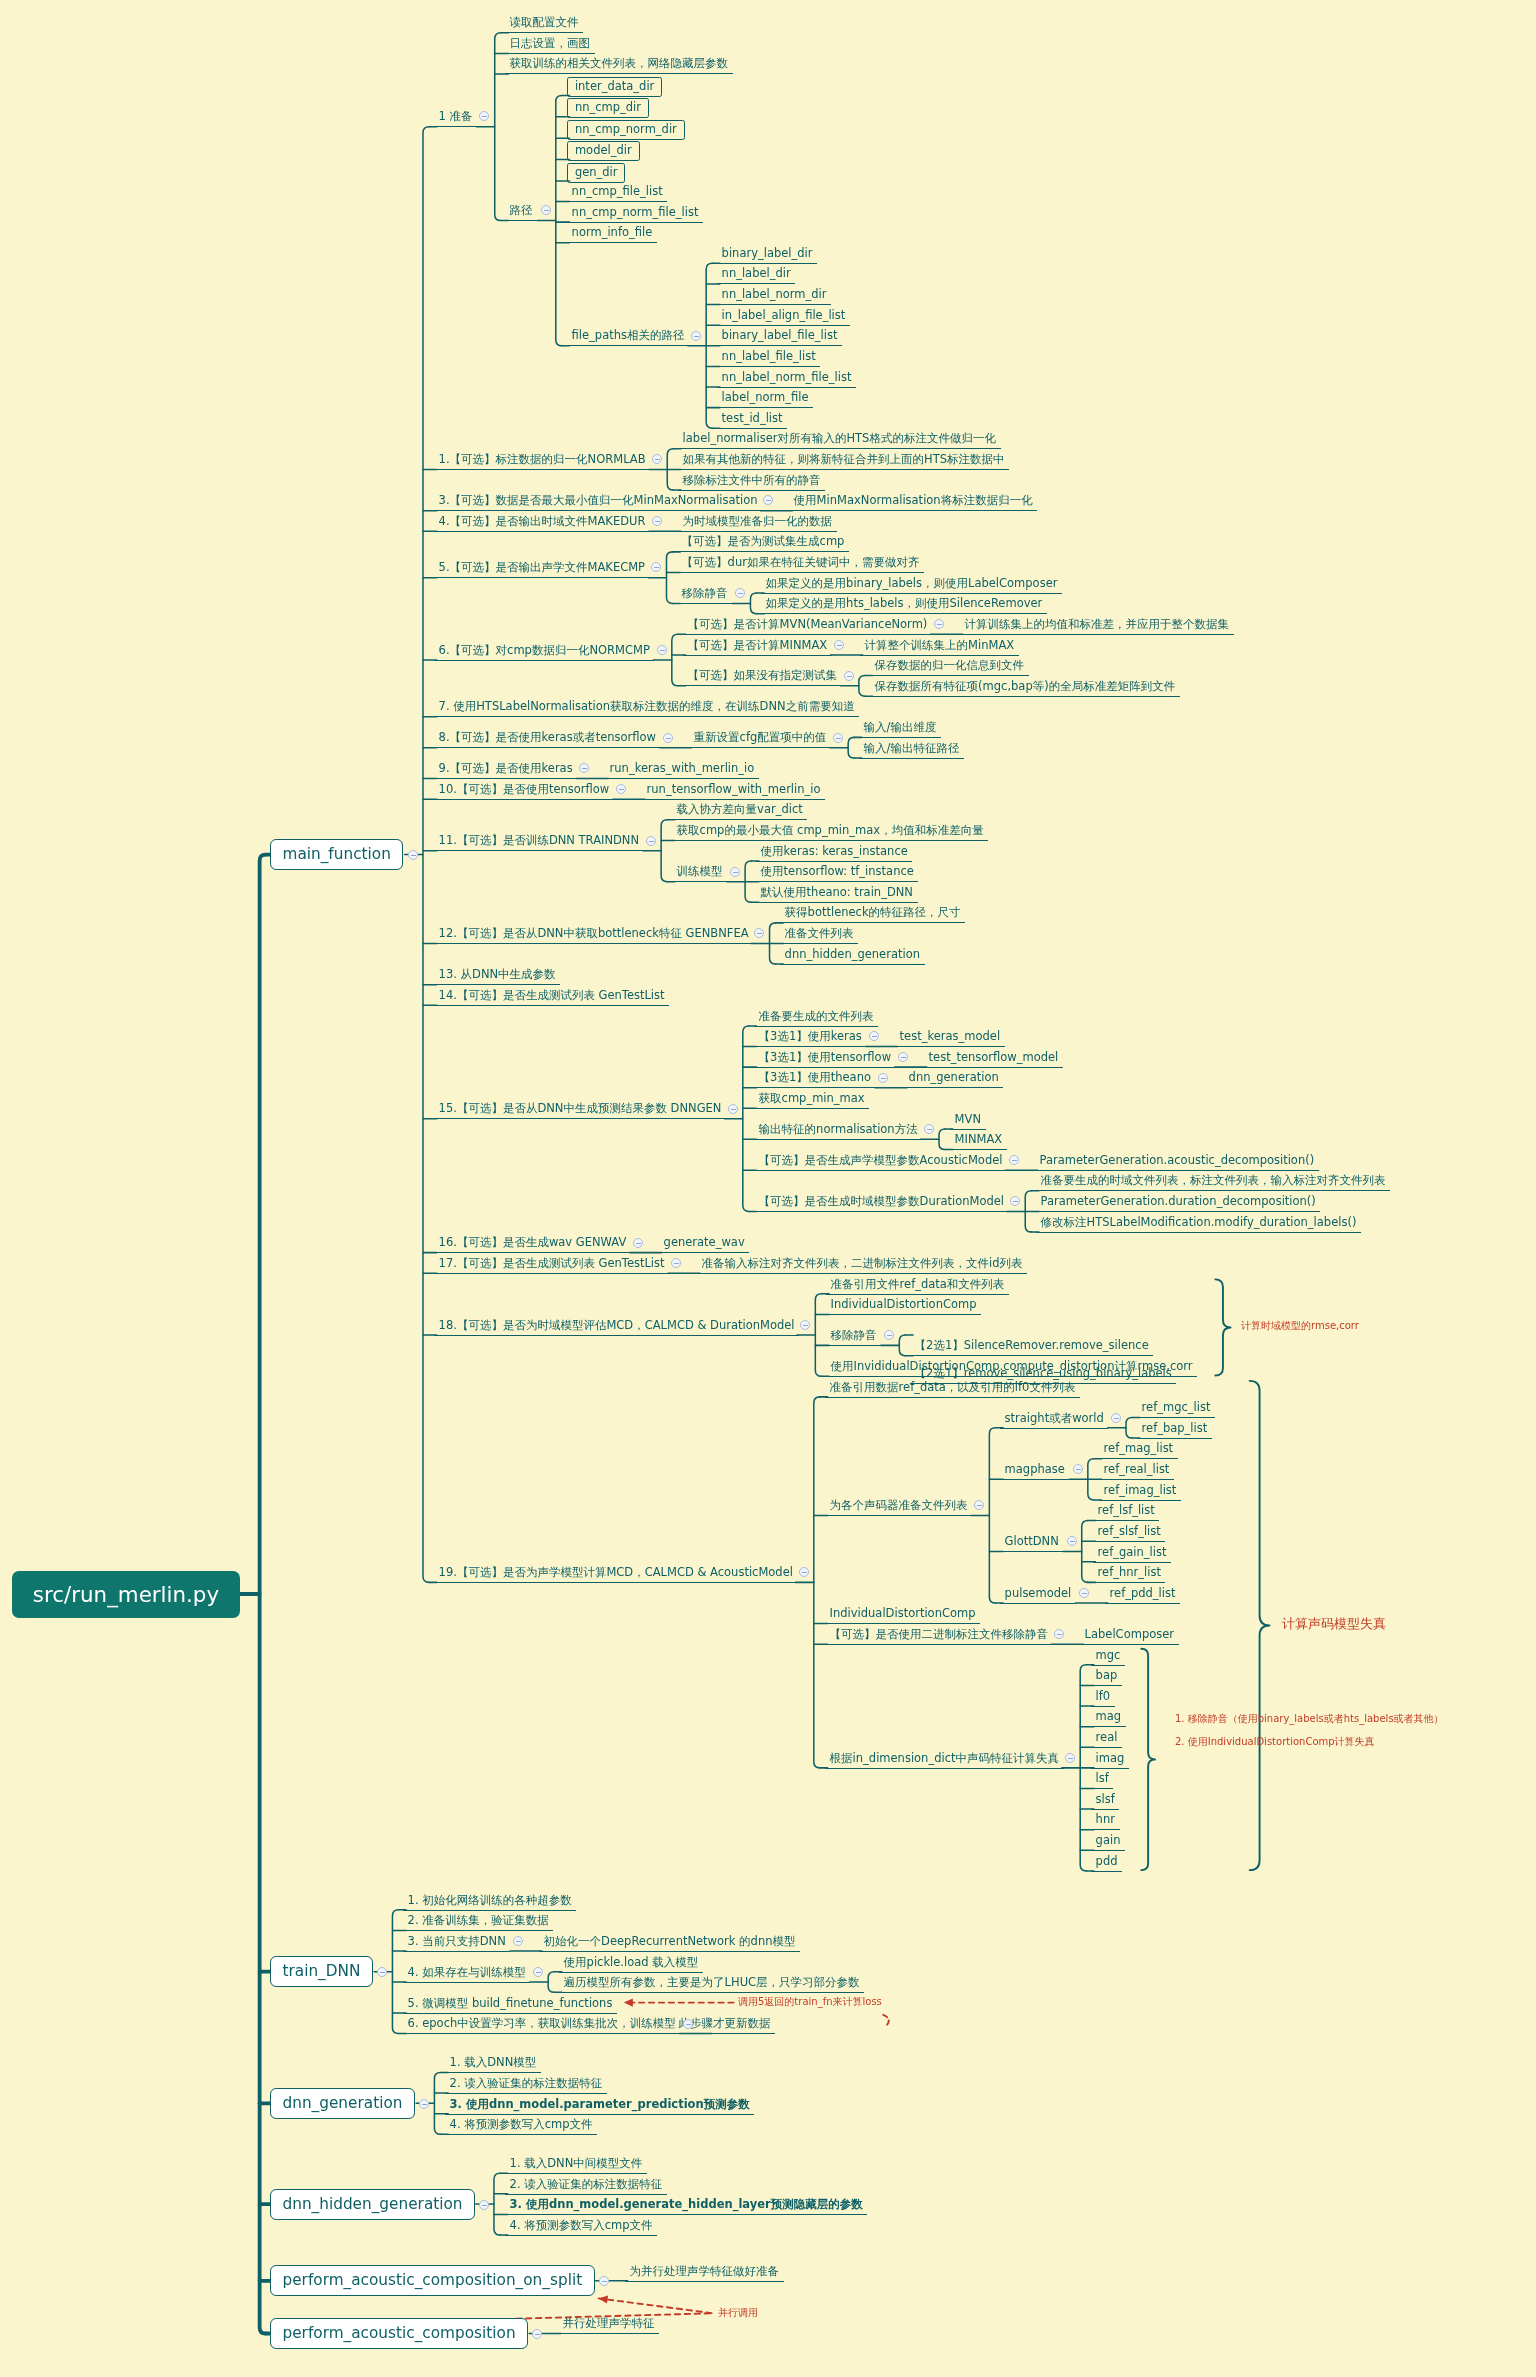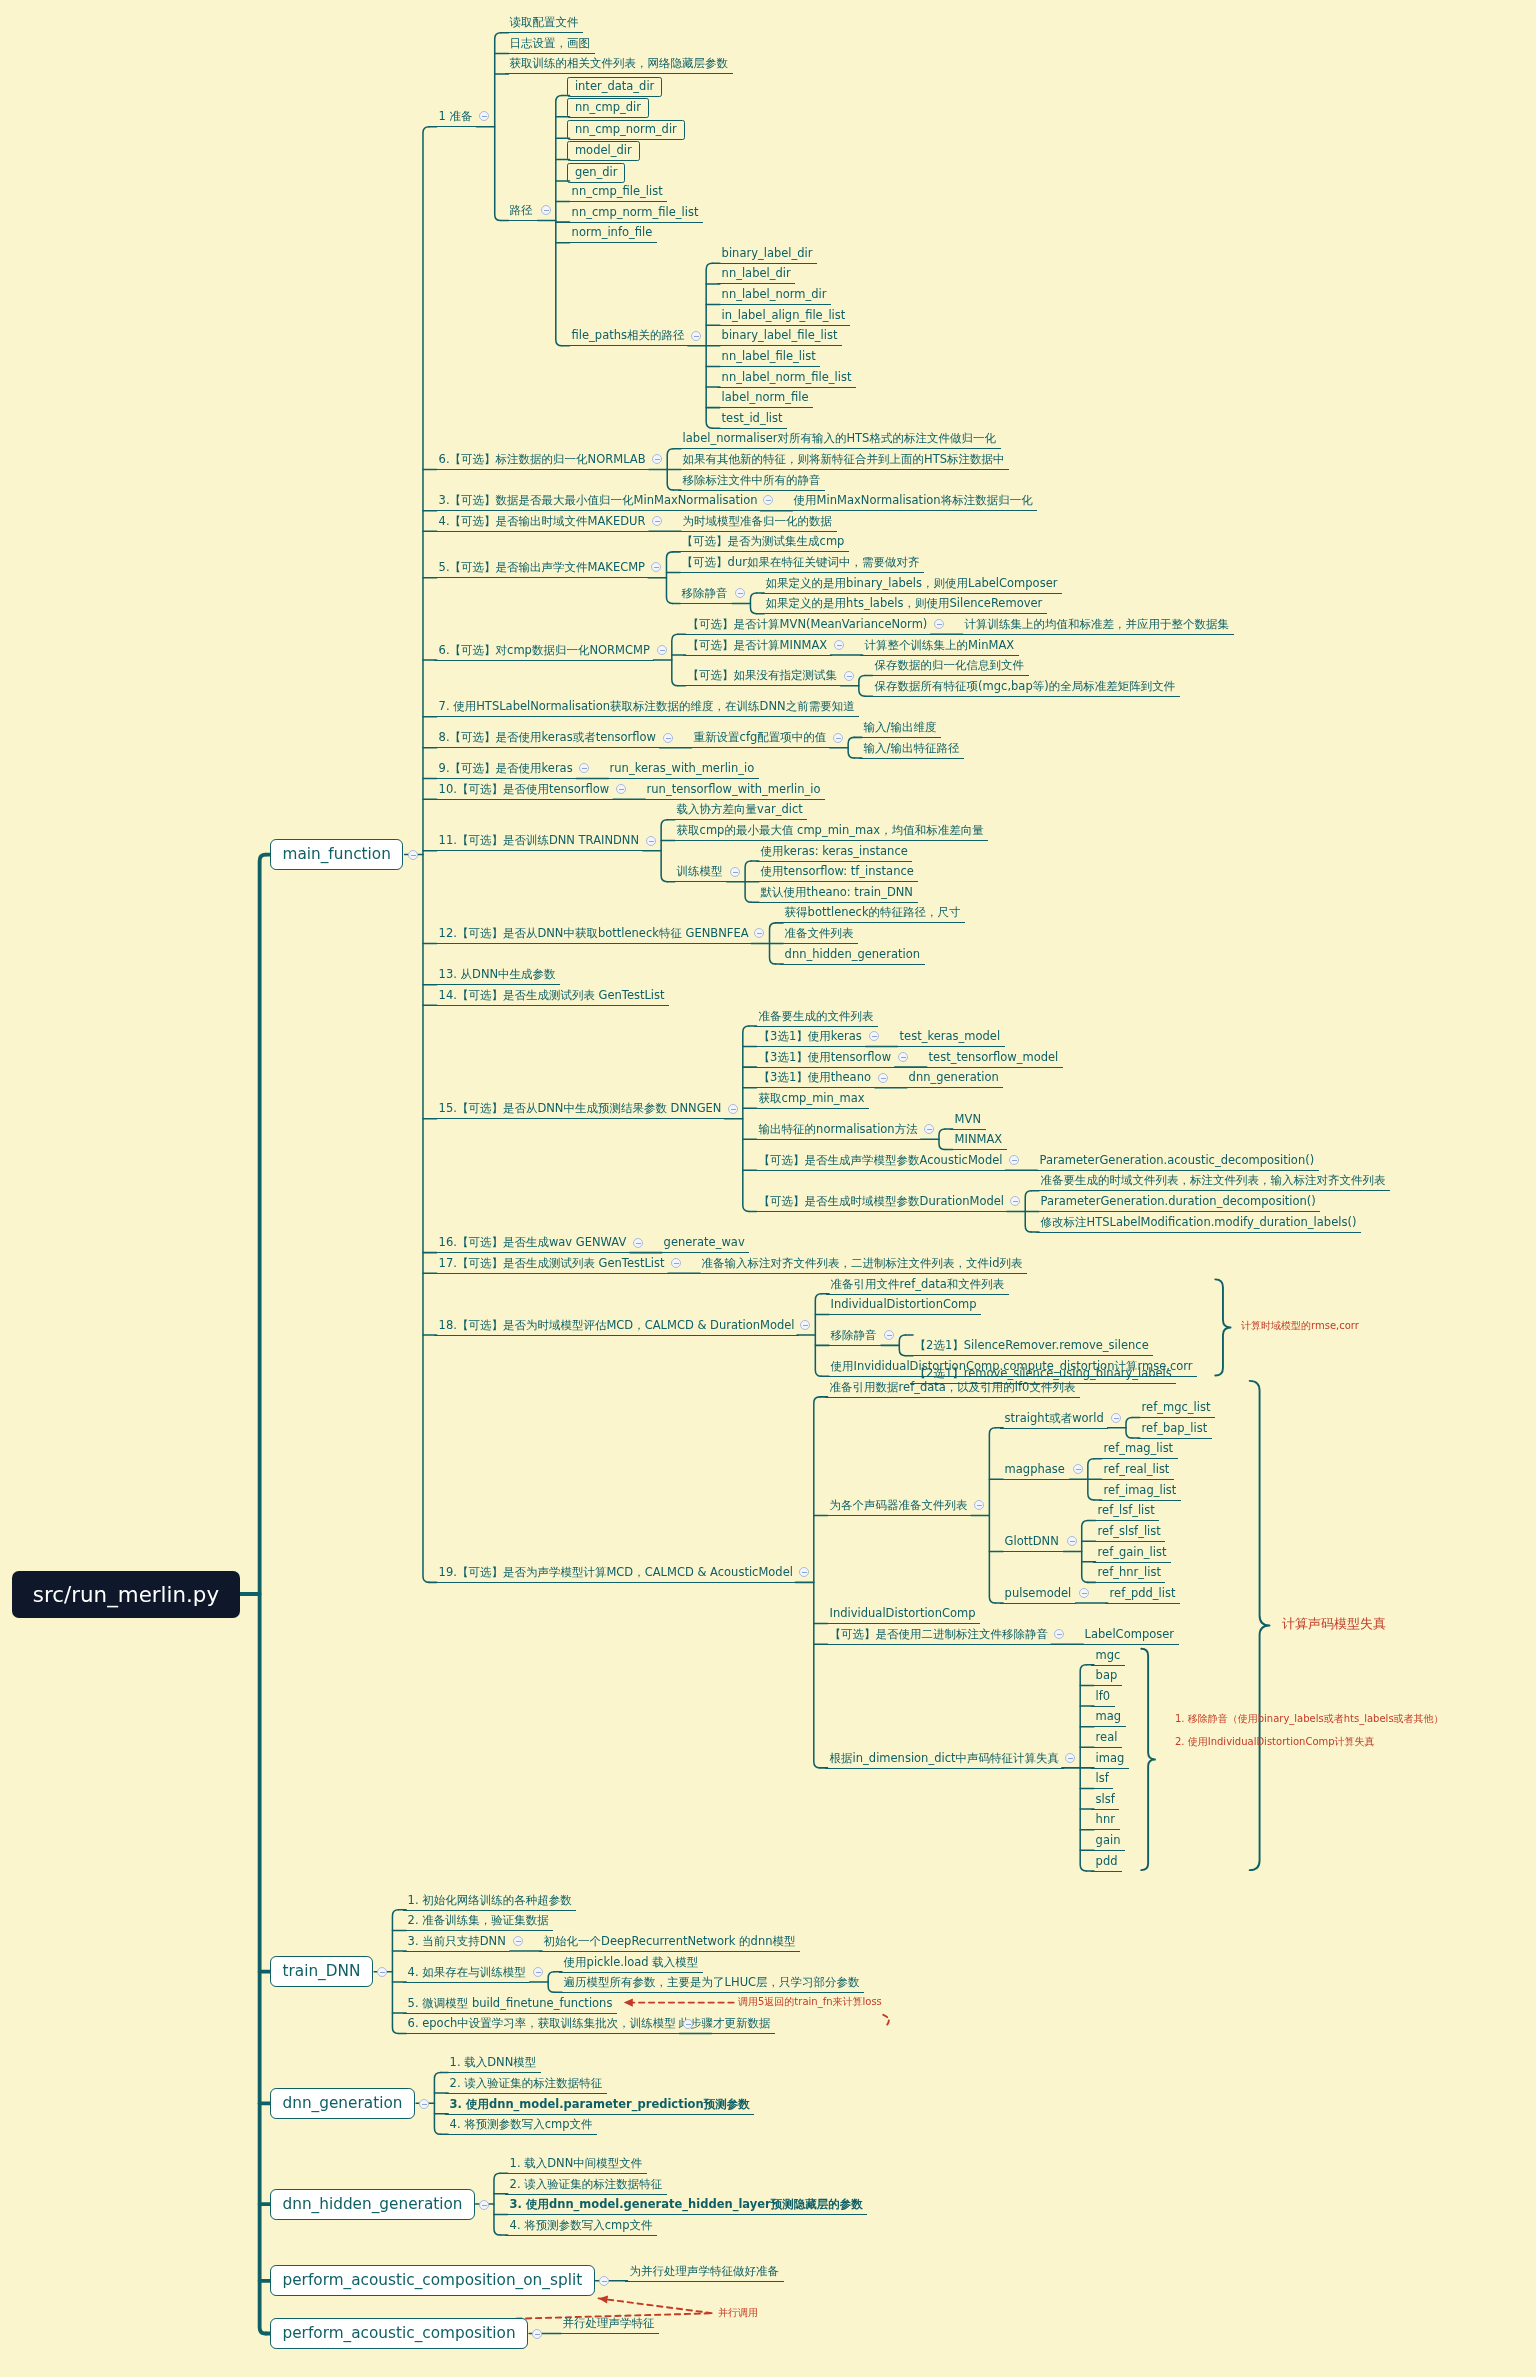--- a/index.html
+++ b/index.html
@@ -4,21 +4,21 @@
 <style>
   html,body{margin:0;padding:0;background:#fbf5cd;}
   #canvas{position:relative;width:1536px;height:2377px;overflow:hidden;
           font-family:"DejaVu Sans","Liberation Sans",sans-serif;}
   #connector-layer{position:absolute;left:0;top:0;z-index:0;}
   .node{position:absolute;white-space:nowrap;color:#0e6066;font-size:11.5px;line-height:13.7px;z-index:2;}
   .u{padding:0.8px 4.6px 2.3px 4.6px;border-bottom:1.5px solid #0e6066;}
   .b{padding:1.5px 6.9px 2.3px 6.9px;border:1.1px solid #0e6066;border-radius:2.3px;}
   .sec{background:#ffffff;border:1.5px solid #0e6066;border-radius:6.1px;
        padding:5.3px 11.5px;font-size:15.3px;line-height:18.3px;}
-  .rootn{background:#0f172a;color:#ffffff;border-radius:6.9px;
+  .rootn{background:#0f766e;color:#ffffff;border-radius:6.9px;
          padding:11.5px 20.6px;font-size:21.4px;line-height:24.4px;}
   .bold{font-weight:bold;}
   .toggle{position:absolute;width:10px;height:10px;box-sizing:border-box;
           border:0.8px solid #aab9dd;border-radius:50%;background:#f1f5fc;z-index:3;}
   .toggle::after{content:"";position:absolute;left:1.5px;right:1.5px;top:3.8px;height:0.8px;background:#8fa4cf;}
   .red{position:absolute;color:#c13b26;font-size:10px;line-height:14.5px;white-space:nowrap;z-index:2;}
 </style>
 </head>
 <body>
 
@@ -263,21 +263,21 @@
     <div class="node u" style="left: 567px; top: 328px;">file_paths相关的路径</div>
     <div class="node u" style="left: 717px; top: 246px;">binary_label_dir</div>
     <div class="node u" style="left: 717px; top: 266px;">nn_label_dir</div>
     <div class="node u" style="left: 717px; top: 287px;">nn_label_norm_dir</div>
     <div class="node u" style="left: 717px; top: 308px;">in_label_align_file_list</div>
     <div class="node u" style="left: 717px; top: 328px;">binary_label_file_list</div>
     <div class="node u" style="left: 717px; top: 349px;">nn_label_file_list</div>
     <div class="node u" style="left: 717px; top: 370px;">nn_label_norm_file_list</div>
     <div class="node u" style="left: 717px; top: 390px;">label_norm_file</div>
     <div class="node u" style="left: 717px; top: 411px;">test_id_list</div>
-    <div class="node u" style="left: 434px; top: 452px;">6.【可选】标注数据的归一化NORMLAB</div>
+    <div class="node u" style="left: 434px; top: 452px;">1.【可选】标注数据的归一化NORMLAB</div>
     <div class="node u" style="left: 678px; top: 431px;">label_normaliser对所有输入的HTS格式的标注文件做归一化</div>
     <div class="node u" style="left: 678px; top: 452px;">如果有其他新的特征，则将新特征合并到上面的HTS标注数据中</div>
     <div class="node u" style="left: 678px; top: 473px;">移除标注文件中所有的静音</div>
     <div class="node u" style="left: 434px; top: 493px;">3.【可选】数据是否最大最小值归一化MinMaxNormalisation</div>
     <div class="node u" style="left: 789px; top: 493px;">使用MinMaxNormalisation将标注数据归一化</div>
     <div class="node u" style="left: 434px; top: 514px;">4.【可选】是否输出时域文件MAKEDUR</div>
     <div class="node u" style="left: 678px; top: 514px;">为时域模型准备归一化的数据</div>
     <div class="node u" style="left: 434px; top: 560px;">5.【可选】是否输出声学文件MAKECMP</div>
     <div class="node u" style="left: 677px; top: 534px;">【可选】是否为测试集生成cmp</div>
     <div class="node u" style="left: 677px; top: 555px;">【可选】dur如果在特征关键词中，需要做对齐</div>

